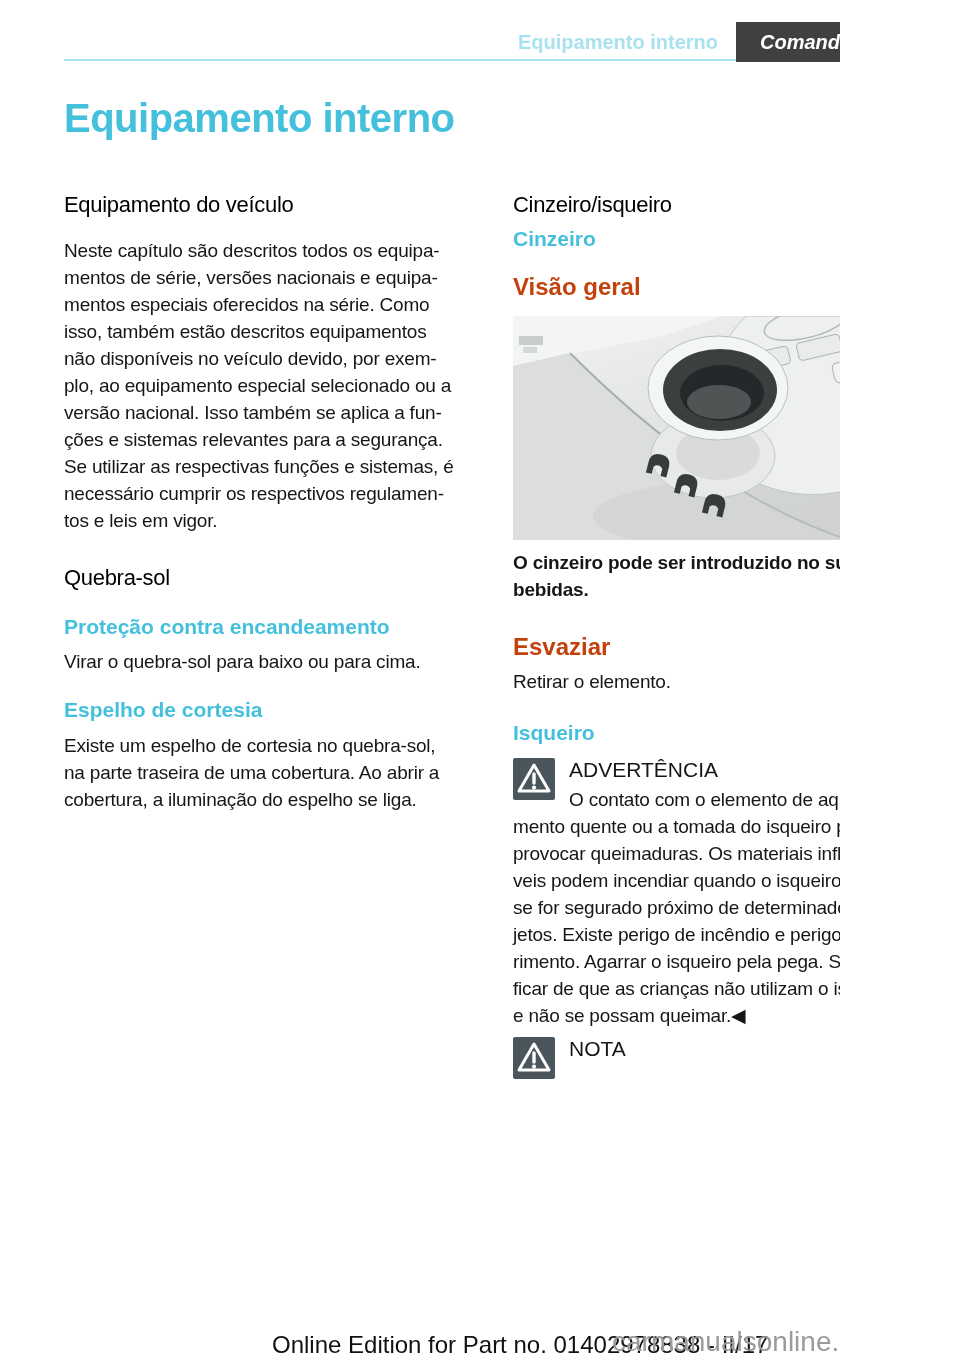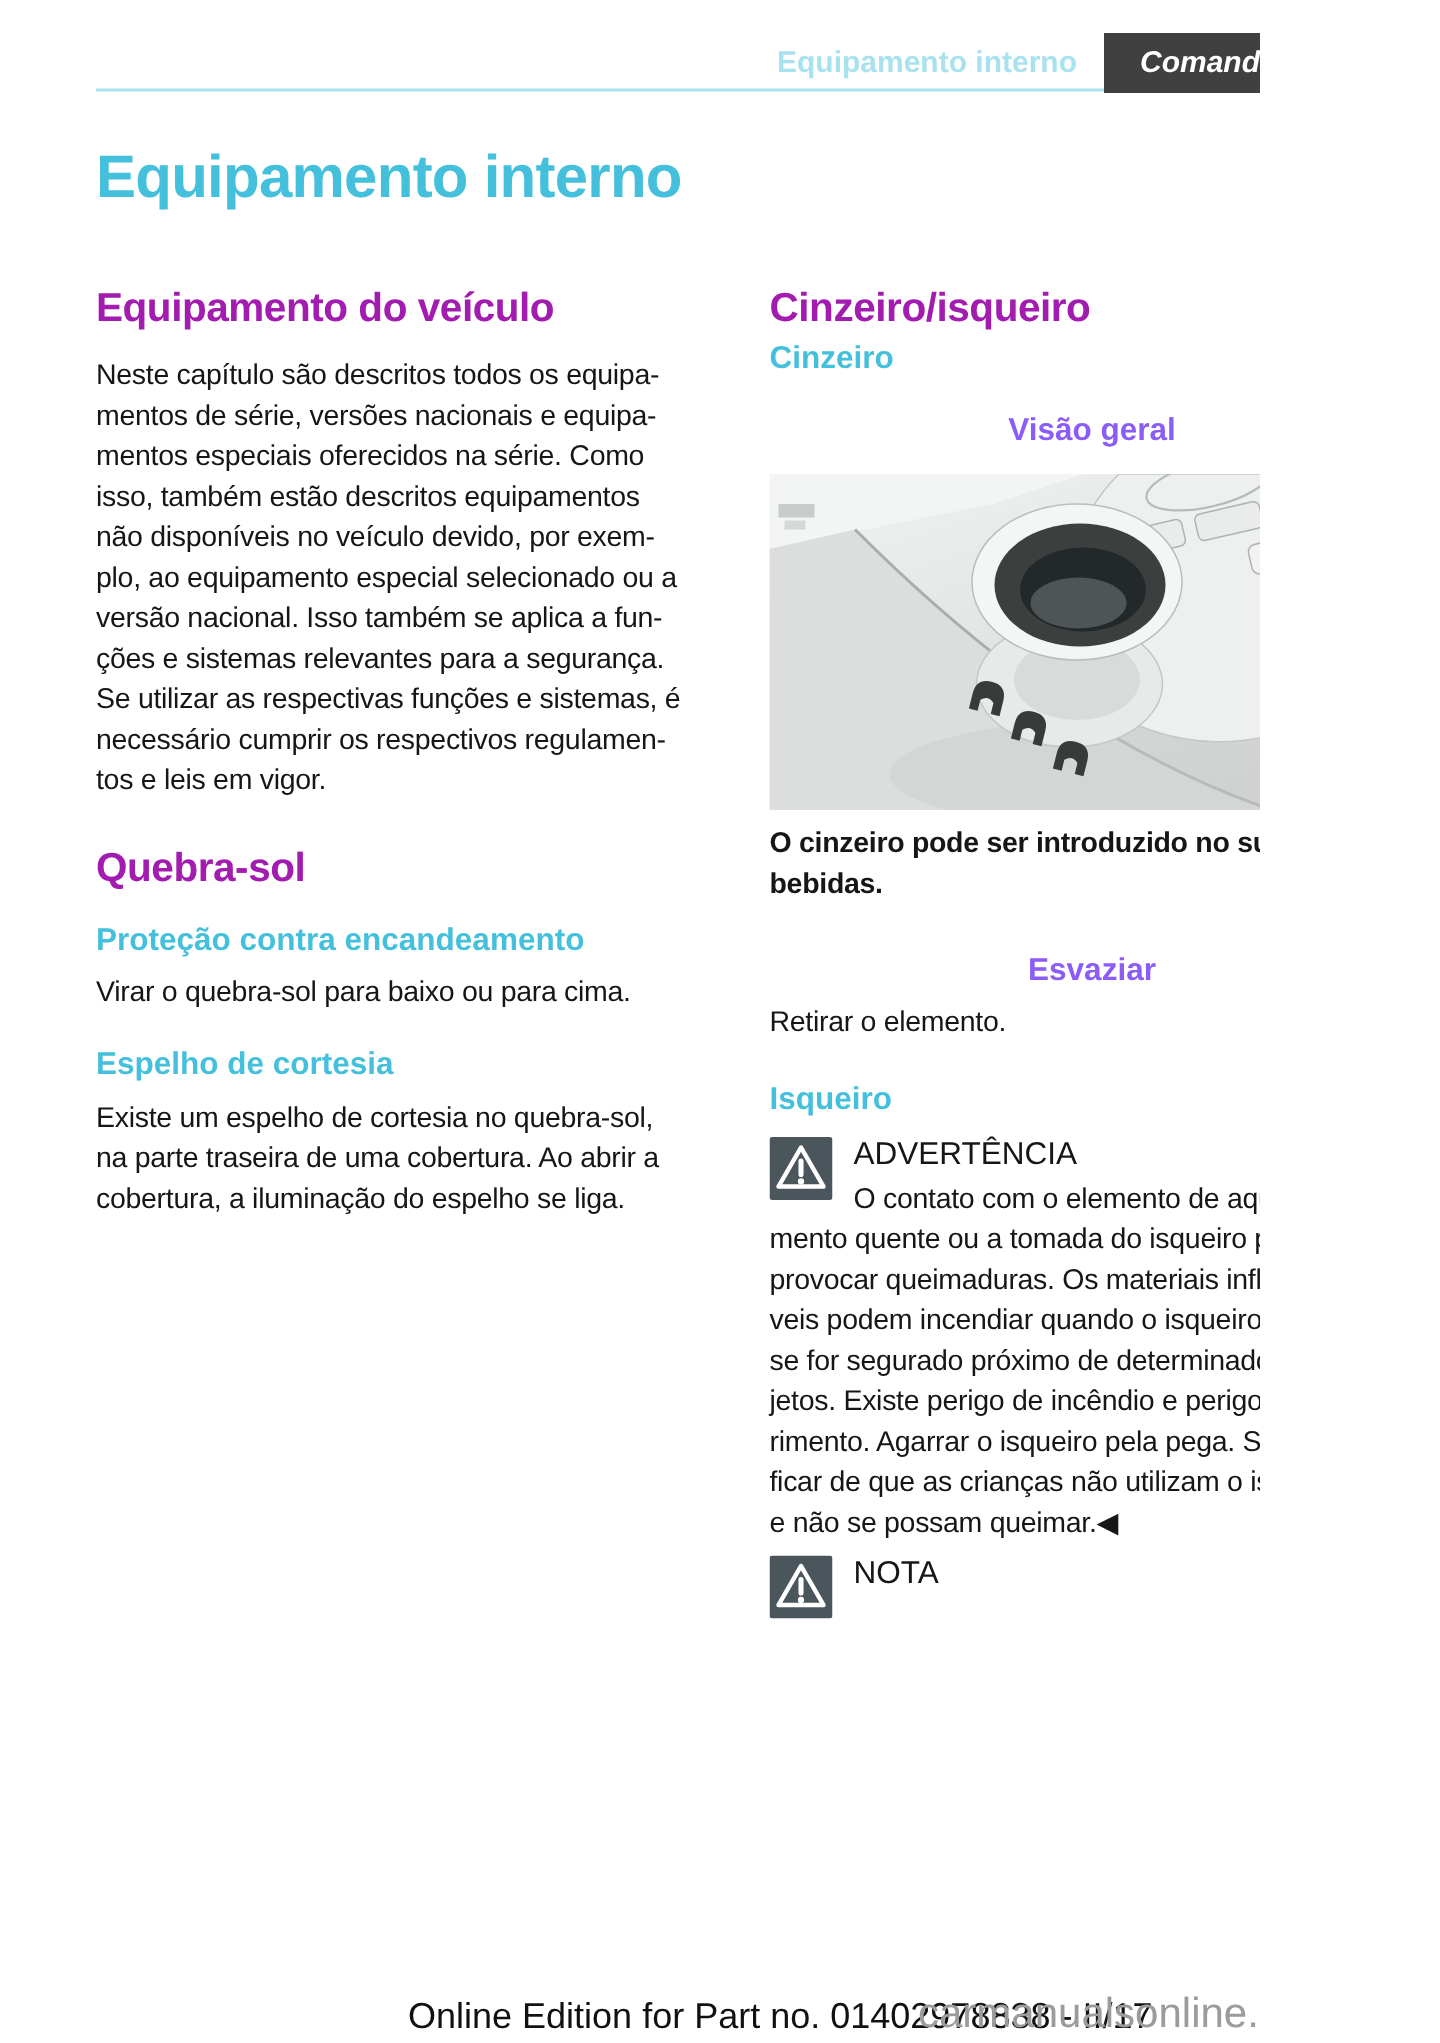--- a/index.html
+++ b/index.html
@@ -13,23 +13,23 @@
              display:flex;align-items:center;padding-left:24px;box-sizing:border-box;font-style:italic;}
   .crumb-active{color:#ffffff;font-size:20px;font-weight:bold;}
   .header-rule{position:absolute;left:64px;top:59px;width:672px;height:2px;background:#a9e2ef;}
   
   .page-title{position:absolute;left:64px;top:96px;font-size:40px;font-weight:bold;color:#44c0dc;
               letter-spacing:-0.5px;}
   
   .col{position:absolute;top:190px;}
   .col-left{left:64px;width:428px;}
   .col-right{left:513px;width:430px;}
-  h2{margin:0;font-size:27px;line-height:30px;font-weight:bold;color:#a21caf;letter-spacing:-0.3px;}
+  h2{margin:0;font-size:22px;line-height:30px;font-weight:normal;color:#000000;letter-spacing:-0.3px;}
   h3{margin:0;font-size:21px;line-height:24px;font-weight:bold;color:#44c0dc;}
-  h4{margin:0;font-size:21px;line-height:24px;font-weight:bold;color:#8b5cf6;text-align:center;}
+  h4{margin:0;font-size:24px;line-height:24px;font-weight:bold;color:#c2410c;}
   p{margin:0;font-size:19px;line-height:27px;color:#161616;white-space:pre-line;letter-spacing:-0.2px;}
   .mt-body{margin-top:17px;}
   .left-h2-2{margin-top:29px;}
   .left-h3-1{margin-top:22px;}
   .left-p-2{margin-top:9px;}
   .left-h3-2{margin-top:23px;}
   .left-p-3{margin-top:10px;}
   .r-h3-cinzeiro{margin-top:7px;}
   .r-h4-visao{margin-top:24px;}
   .figure{margin-top:17px;width:415px;height:224px;display:block;}

